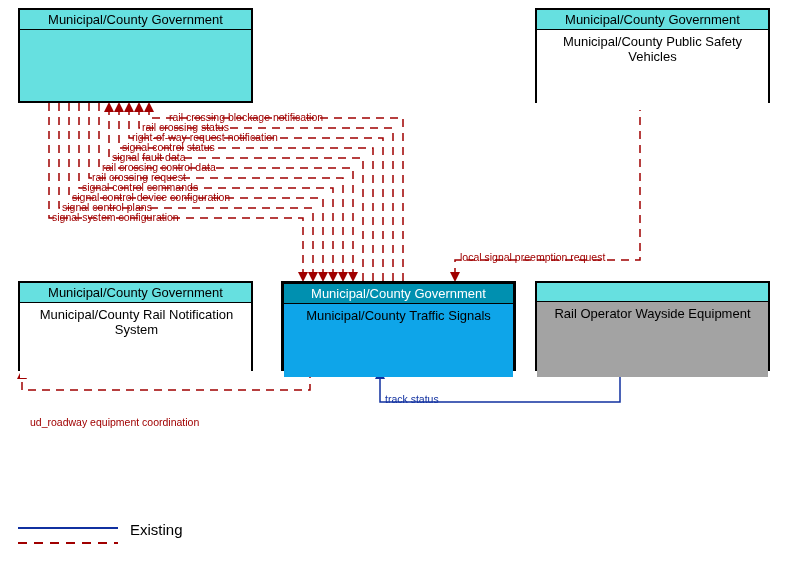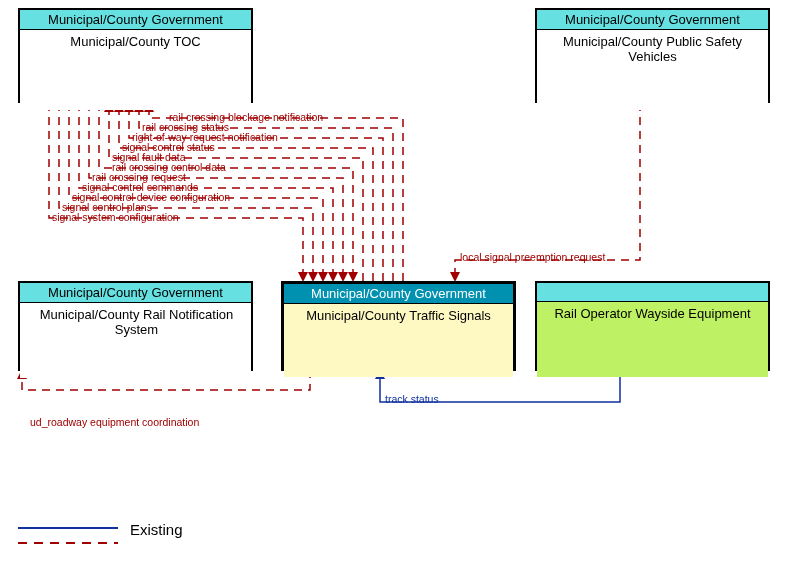--- a/index.html
+++ b/index.html
@@ -84,49 +84,48 @@
   <polyline points="310,370 310,390 22,390 22,370" fill="none" stroke="#a00000" stroke-width="1.5" stroke-dasharray="8 6" marker-end="url(#arr-red)"></polyline>
 
   <polyline points="620,370 620,402 380,402 380,370" fill="none" stroke="#1030a0" stroke-width="1.5" marker-end="url(#arr-blue)"></polyline>
 
   <line x1="18" y1="528" x2="118" y2="528" stroke="#1030a0" stroke-width="2"></line>
   <line x1="18" y1="543" x2="118" y2="543" stroke="#a00000" stroke-width="2" stroke-dasharray="9 7"></line>
 </svg>
 
 <div class="box" style="left:18px; top:8px; width:235px; height:95px; background:#66e0e0;">
   <div class="hdr">Municipal/County Government</div>
-  <div class="body" style="background:#fff; height:72px;">Municipal/County TOC</div>
 </div>
 
 <div class="box" style="left:535px; top:8px; width:235px; height:95px; background:#66e0e0;">
   <div class="hdr">Municipal/County Government</div>
   <div class="body" style="background:#fff; height:72px;">Municipal/County Public Safety Vehicles</div>
 </div>
 
 <div class="box" style="left:18px; top:281px; width:235px; height:90px; background:#66e0e0;">
   <div class="hdr">Municipal/County Government</div>
   <div class="body" style="background:#fff; height:67px;padding-left:8px;">Municipal/County Rail Notification System</div>
 </div>
 
 <div class="box" style="left:281px; top:281px; width:235px; height:90px; background:#0090b0; border-width:3px;">
   <div class="hdr" style="color:#fff; border-bottom:1px solid #000;">Municipal/County Government</div>
-  <div class="body" style="background:#fef9c3; height:65px;">Municipal/County Traffic Signals</div>
+  <div class="body" style="background:#0ea5e9; height:65px;">Municipal/County Traffic Signals</div>
 </div>
 
 <div class="box" style="left:535px; top:281px; width:235px; height:90px; background:#66e0e0;">
   <div class="hdr" style="min-height:14px;"></div>
-  <div class="body" style="background:#bef264; height:67px;">Rail Operator Wayside Equipment</div>
+  <div class="body" style="background:#a3a3a3; height:67px;">Rail Operator Wayside Equipment</div>
 </div>
 
 <div class="flow-label" style="left:169px; top:111px;">rail crossing blockage notification</div>
 <div class="flow-label" style="left:142px; top:121px;">rail crossing status</div>
 <div class="flow-label" style="left:132px; top:131px;">right-of-way request notification</div>
 <div class="flow-label" style="left:122px; top:141px;">signal control status</div>
 <div class="flow-label" style="left:112px; top:151px;">signal fault data</div>
-<div class="flow-label" style="left:102px; top:161px;margin-left:10px;">rail crossing control data</div>
+<div class="flow-label" style="left:102px; top:161px;">rail crossing control data</div>
 <div class="flow-label" style="left:92px;  top:171px;">rail crossing request</div>
 <div class="flow-label" style="left:82px;  top:181px;">signal control commands</div>
 <div class="flow-label" style="left:72px;  top:191px;">signal control device configuration</div>
 <div class="flow-label" style="left:62px;  top:201px;">signal control plans</div>
 <div class="flow-label" style="left:52px;  top:211px;">signal system configuration</div>
 
 <div class="flow-label" style="left:460px; top:251px;">local signal preemption request</div>
 <div class="flow-label" style="left:30px;  top:380px;margin-top:36px;">ud_roadway equipment coordination</div>
 <div class="flow-label blue" style="left:385px; top:393px;">track status</div>
 

